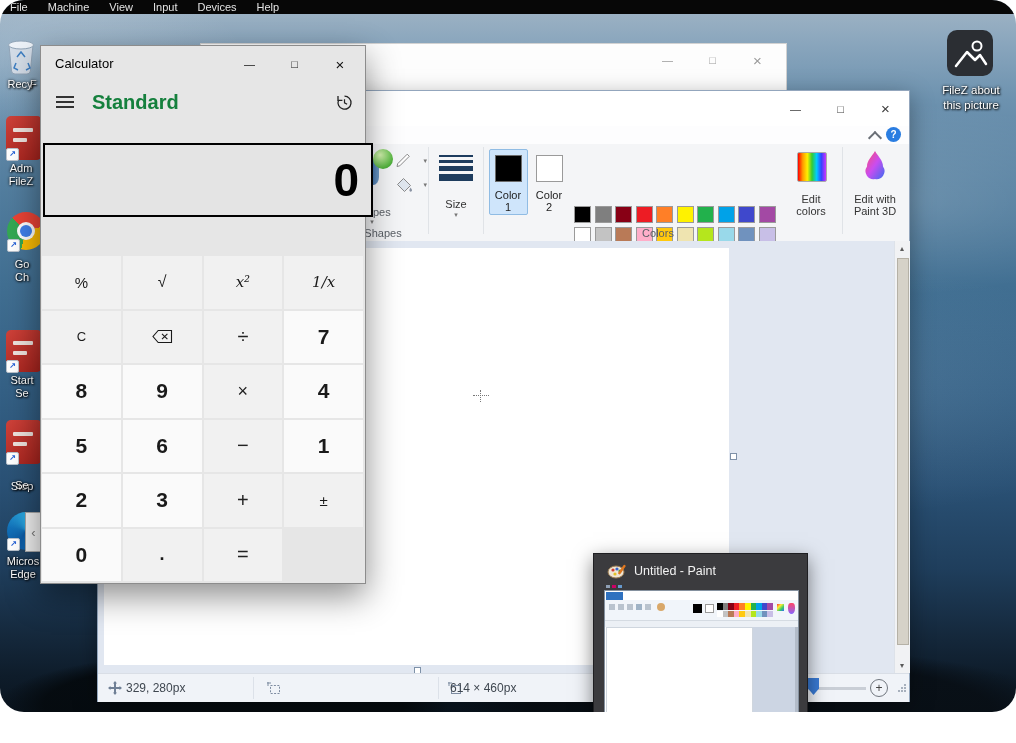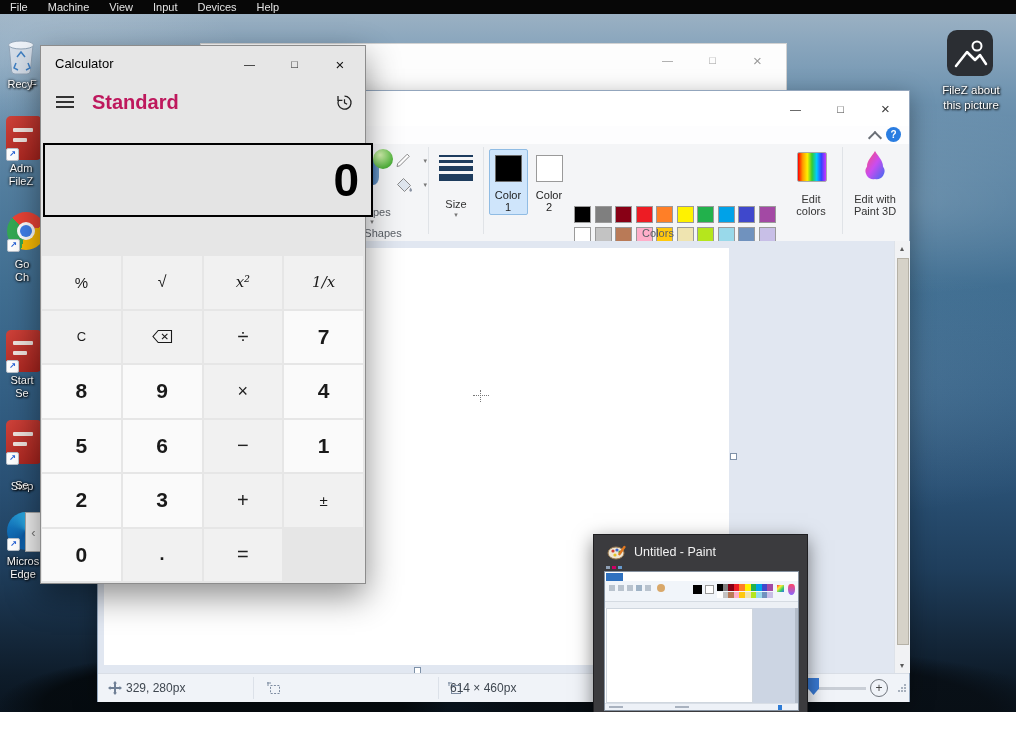--- a/index.html
+++ b/index.html
@@ -4,21 +4,21 @@
 <style>
   html,body{margin:0;padding:0;}
   #screen{position:relative;width:1016px;height:712px;overflow:hidden;
     font-family:"Liberation Sans",sans-serif;
     background:
       radial-gradient(ellipse 300px 70px at 22% 99%, rgba(5,10,14,.9) 0 60%, transparent 75%),
       radial-gradient(ellipse 420px 90px at 75% 100%, rgba(8,14,20,.85) 0 55%, transparent 72%),
       radial-gradient(ellipse 420px 160px at 88% 28%, rgba(255,255,255,.16), transparent 60%),
       radial-gradient(ellipse 520px 200px at 82% 55%, rgba(200,222,240,.14), transparent 62%),
       radial-gradient(ellipse 300px 120px at 5% 8%, rgba(230,238,245,.25), transparent 65%),
-      linear-gradient(180deg,#a3b6c6 0%,#8aa6bd 6%,#6d92af 14%,#537e9f 26%,#416f92 40%,#346085 55%,#2a5175 68%,#1f3e5c 80%,#15293d 89%,#0e1c2a 95%,#0a1520 100%);}
+      linear-gradient(180deg,#a3b6c6 0%,#8aa6bd 6%,#6d92af 14%,#537e9f 26%,#416f92 40%,#346085 55%,#2a5175 68%,#1f3e5c 80%,#15293d 89%,#0e1c2a 95%,#0a1520 100%); border-radius: 24px;}
   .ab{position:absolute;}
   .menubar{left:0;top:0;width:1016px;height:14px;background:#070707;display:flex;align-items:center;z-index:100;}
   .menubar span{padding:0 10px;font-size:11px;color:#e3e3e3;line-height:14px;cursor:default;}
   
   .dicon{z-index:1;}
   .dlabel{position:absolute;font-size:11px;color:#fff;text-align:center;line-height:13px;
     text-shadow:1px 1px 2px #000,0 0 3px #000;}
   .badge{position:absolute;width:11px;height:11px;background:#fff;border:1px solid #b9c2cc;border-radius:2px;
     font-size:8px;line-height:10px;text-align:center;color:#2b66d9;font-weight:bold;}
   .redicon{position:absolute;border-radius:5px;background:linear-gradient(145deg,#d0423a,#a5221c);}
@@ -52,21 +52,21 @@
     grid-template-columns:repeat(4,1fr);grid-template-rows:repeat(6,1fr);gap:2px;}
   .key{border:0;margin:0;padding:0;background:#f1f1f1;color:#1a1a1a;font-family:"Liberation Sans",sans-serif;
     font-size:15px;display:flex;align-items:center;justify-content:center;cursor:default;}
   .key.num{background:#fafafa;font-size:21px;font-weight:600;}
   .key.op{font-size:20px;font-weight:300;color:#222;}
   .key.math{font-family:"DejaVu Serif",serif;font-style:italic;font-size:15px;}
   .mem{position:absolute;left:2px;top:177px;width:318px;height:28px;display:flex;}
   .mem span{flex:1;text-align:center;font-size:12px;font-weight:600;line-height:28px;}
   .mem .off{color:#a6a6a6;}
   
-  #preview{left:593px;top:534px;width:215px;height:182px;background:#3b3b3e;border:1px solid #1f1f22;
+  #preview{left:593px;top:553px;width:215px;height:182px;background:#3b3b3e;border:1px solid #1f1f22;
     box-shadow:0 6px 18px rgba(0,0,0,.5);z-index:60;box-sizing:border-box;}
   
   #flap{left:25px;top:512px;width:15px;height:38px;background:#f2f2f2;border:1px solid #a9a9a9;z-index:8;
     display:flex;align-items:center;justify-content:center;color:#7a7a7a;font-size:13px;}
   .chev{width:8px;height:8px;border-left:2px solid #6a6f76;border-top:2px solid #6a6f76;transform:rotate(45deg);}
   .sizebar{background:#1d3c5e;margin:3px auto 0;}
 </style>
 </head>
 <body>
 
@@ -332,21 +332,21 @@
       <span class="ab" style="left:14px;top:0;line-height:36px;font-size:13px;color:#000;">Calculator</span>
       <div class="ab winbtn" style="left:186px;top:0;width:45px;height:36px;font-size:11px;color:#111;">—</div>
       <div class="ab winbtn" style="left:231px;top:0;width:45px;height:36px;font-size:11px;color:#111;">□</div>
       <div class="ab winbtn" style="left:276px;top:0;width:46px;height:36px;font-size:15px;color:#111;">×</div>
     </div>
     <div class="ab" style="left:15px;top:50px;width:18px;height:13px;">
       <div style="height:2px;background:#333;margin-bottom:3px;"></div>
       <div style="height:2px;background:#333;margin-bottom:3px;"></div>
       <div style="height:2px;background:#333;"></div>
     </div>
-    <span class="ab" style="left:51px;top:45px;font-size:20px;font-weight:600;color:#be185d;">Standard</span>
+    <span class="ab" style="left:51px;top:45px;font-size:20px;font-weight:600;color:#15803d;">Standard</span>
     <svg class="ab" style="left:294px;top:47px;" width="19" height="19" viewBox="0 0 19 19">
       <path d="M9.5 3.2a6.5 6.5 0 1 1-6 4" fill="none" stroke="#222" stroke-width="1.3"></path>
       <path d="M3 3v4.4h4.4" fill="none" stroke="#222" stroke-width="1.3"></path>
       <path d="M9.5 6.2v3.6l2.6 1.5" fill="none" stroke="#222" stroke-width="1.2"></path>
     </svg>
     <div class="ab" style="left:2px;top:97px;width:314px;height:70px;border:2px solid #000;background:#e4e4e4;
       display:flex;align-items:center;justify-content:flex-end;padding-right:12px;font-size:46px;font-weight:600;color:#000;">0</div>
     <div class="c-keys">
       <button class="key">%</button>
       <button class="key" style="font-size:16px;">√</button>

